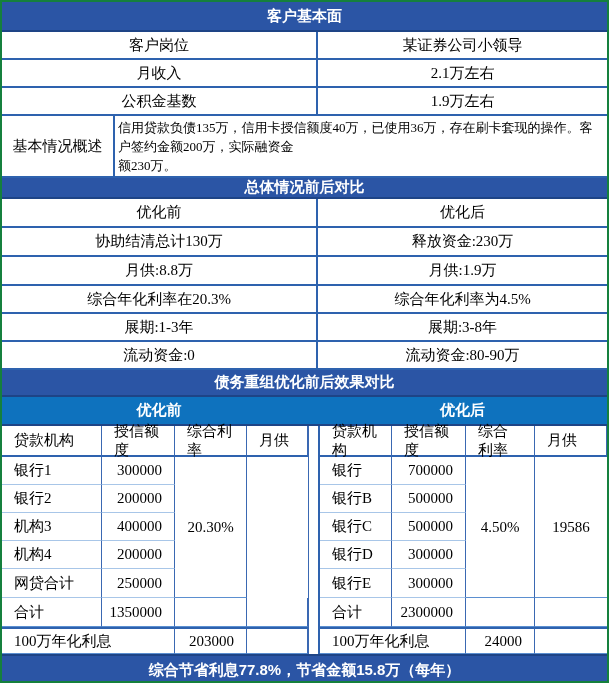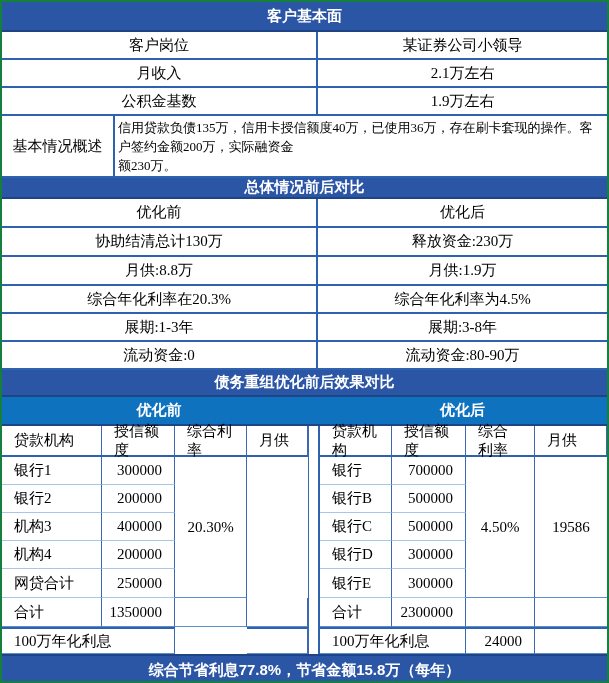--- a/index.html
+++ b/index.html
@@ -144,20 +144,21 @@
     <div class="dc rowline" style="grid-column:1;grid-row:5;">机构4</div>
     <div class="dc num rowline" style="grid-column:2;grid-row:5;">200000</div>
     <div class="dc rowline" style="grid-column:1;grid-row:6;">网贷合计</div>
     <div class="dc num rowline" style="grid-column:2;grid-row:6;">250000</div>
     <div class="dc ctr" style="grid-column:3;grid-row:2 / span 5;">20.30%</div>
     <div class="dc" style="grid-column:1;grid-row:7;">合计</div>
     <div class="dc num" style="grid-column:2;grid-row:7;">1350000</div>
     <div class="dc" style="grid-column:3;grid-row:7;"></div>
     <div class="dc" style="grid-column:4;grid-row:7;"></div>
     <div class="dc totline" style="grid-column:1 / span 2;grid-row:8;">100万年化利息</div>
+    <div class="dc num totline" style="grid-column:3;grid-row:8;">203000</div>
     <div class="dc totline" style="grid-column:4;grid-row:8;"></div>
 
     <div class="spacer-col"></div>
 
     <div class="dc rowline" style="grid-column:6;grid-row:2;">银行</div>
     <div class="dc num rowline" style="grid-column:7;grid-row:2;">700000</div>
     <div class="dc rowline" style="grid-column:6;grid-row:3;">银行B</div>
     <div class="dc num rowline" style="grid-column:7;grid-row:3;">500000</div>
     <div class="dc rowline" style="grid-column:6;grid-row:4;">银行C</div>
     <div class="dc num rowline" style="grid-column:7;grid-row:4;">500000</div>

